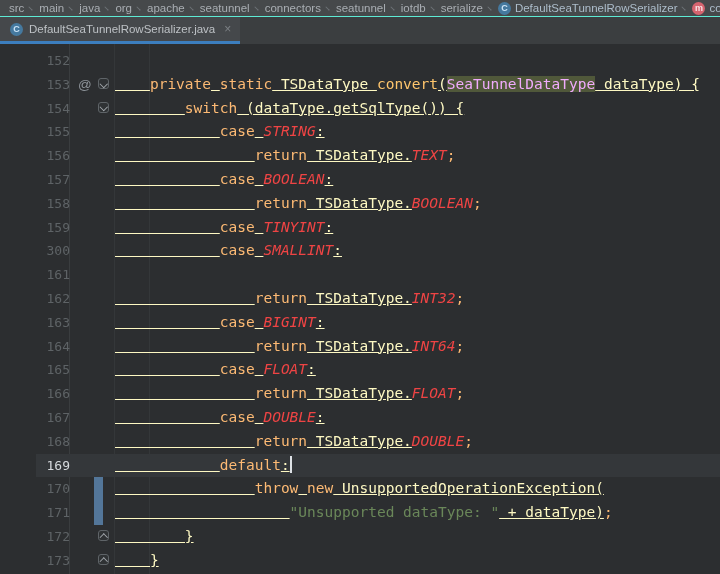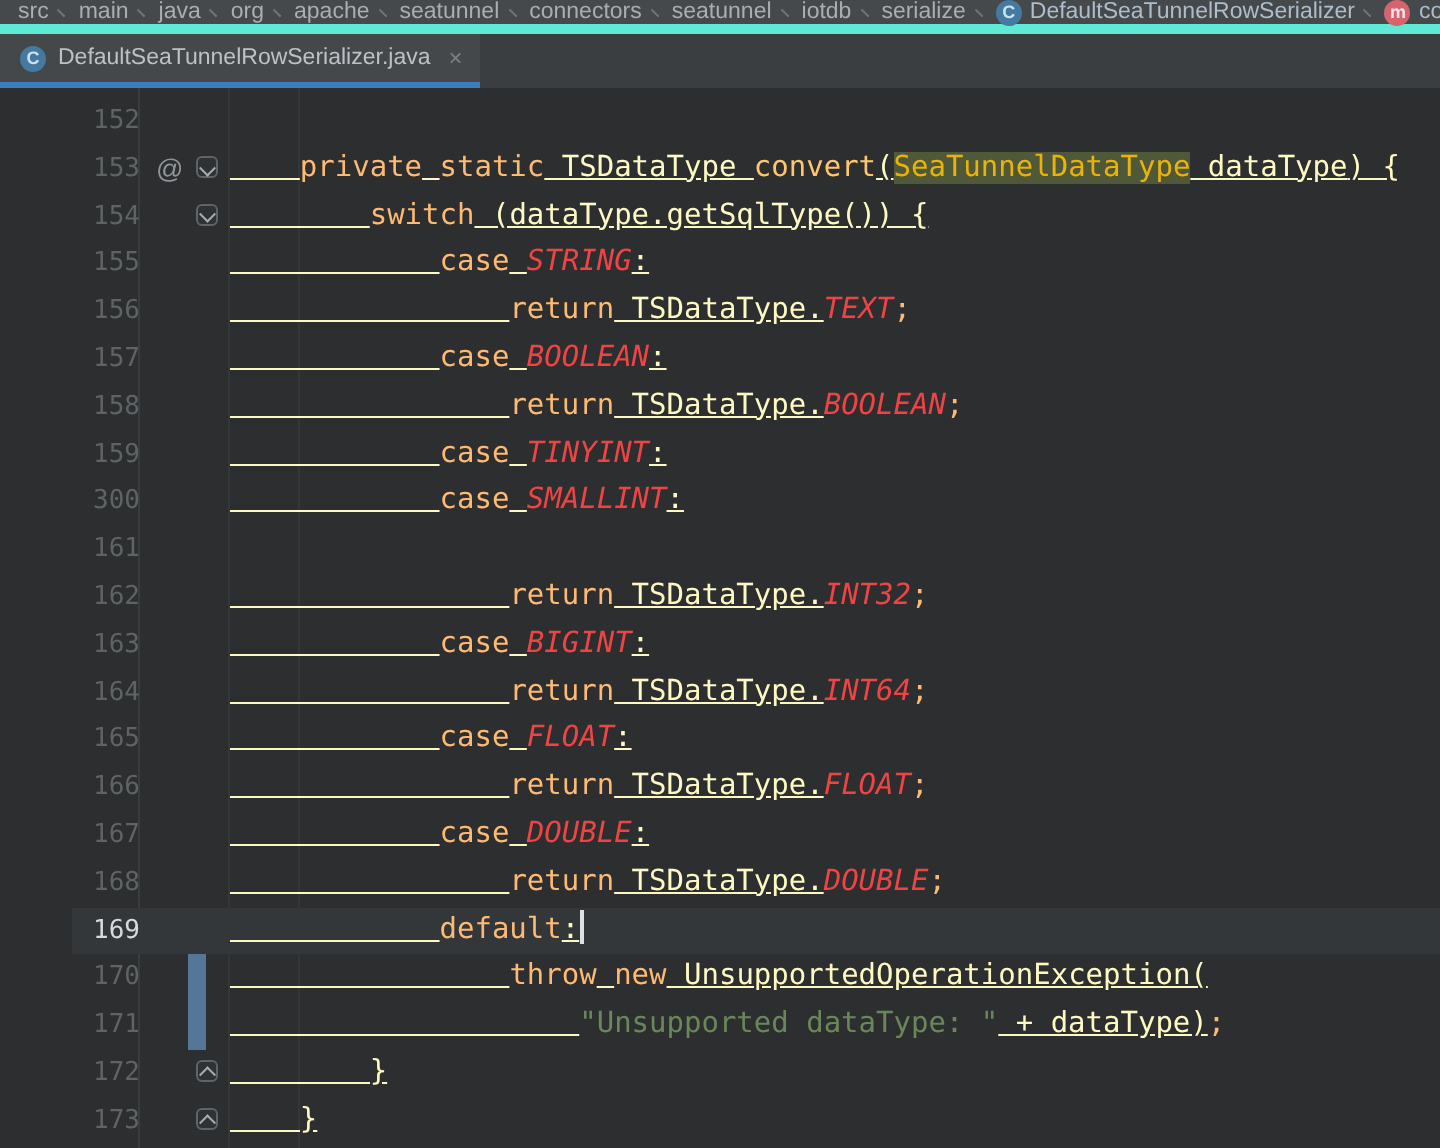--- a/index.html
+++ b/index.html
@@ -5,21 +5,21 @@
   html,body { margin:0; padding:0; }
   body {
     width:720px; height:574px; overflow:hidden;
     background:#2C2E30;
     font-family:"Liberation Sans", sans-serif;
     -webkit-font-smoothing:antialiased;
   }
   
   .navbar {
     height:17px; box-sizing:border-box;
-    background:#46494B; border-bottom:5px solid #5eead4;
+    background:#46494B; border-bottom:1px solid #5eead4;
     display:flex; align-items:center; padding-left:9px;
     font-size:11.5px; color:#A9AEB3; white-space:nowrap;
   }
   .nav-item { display:inline-flex; align-items:center; gap:4px; cursor:default; }
   .nav-item.entity { color:#ADBDCB; }
   .sep {
     display:inline-block; width:4px; height:4px;
     border-right:1px solid #6E7378; border-bottom:1px solid #6E7378;
     transform:rotate(-45deg); margin:0 8px 0 6px;
   }
@@ -62,21 +62,21 @@
     transform:rotate(45deg);
   }
   .fold.up .chev { top:3.6px; transform:rotate(-135deg); }
   .chbar { position:absolute; left:24px; top:0; width:9px; height:100%; background:#537699; }
   .code { white-space:pre; color:#BEC4CA; }
   .code .w { color:#fef9c3;text-decoration:underline; }
   .code .k { color:#fdba74; }
   .code .m { color:#FFC66D; }
   .code .e { color:#ef4444; font-style:italic;text-align:center; }
   .code .s { color:#6A8759; }
-  .code .hl { background:#50583A; color:#eab308; }
+  .code .hl { background:#50583A; color:#f0abfc; }
   .caret { display:inline-block; width:2px; height:17px; background:#DDE1E5; vertical-align:middle; margin-top:-3px; }
 </style>
 </head>
 <body>
 
 <div class="navbar" id="navbar">
     <span class="nav-item">
       <span>src</span>
     </span>
     <span class="sep"></span>

